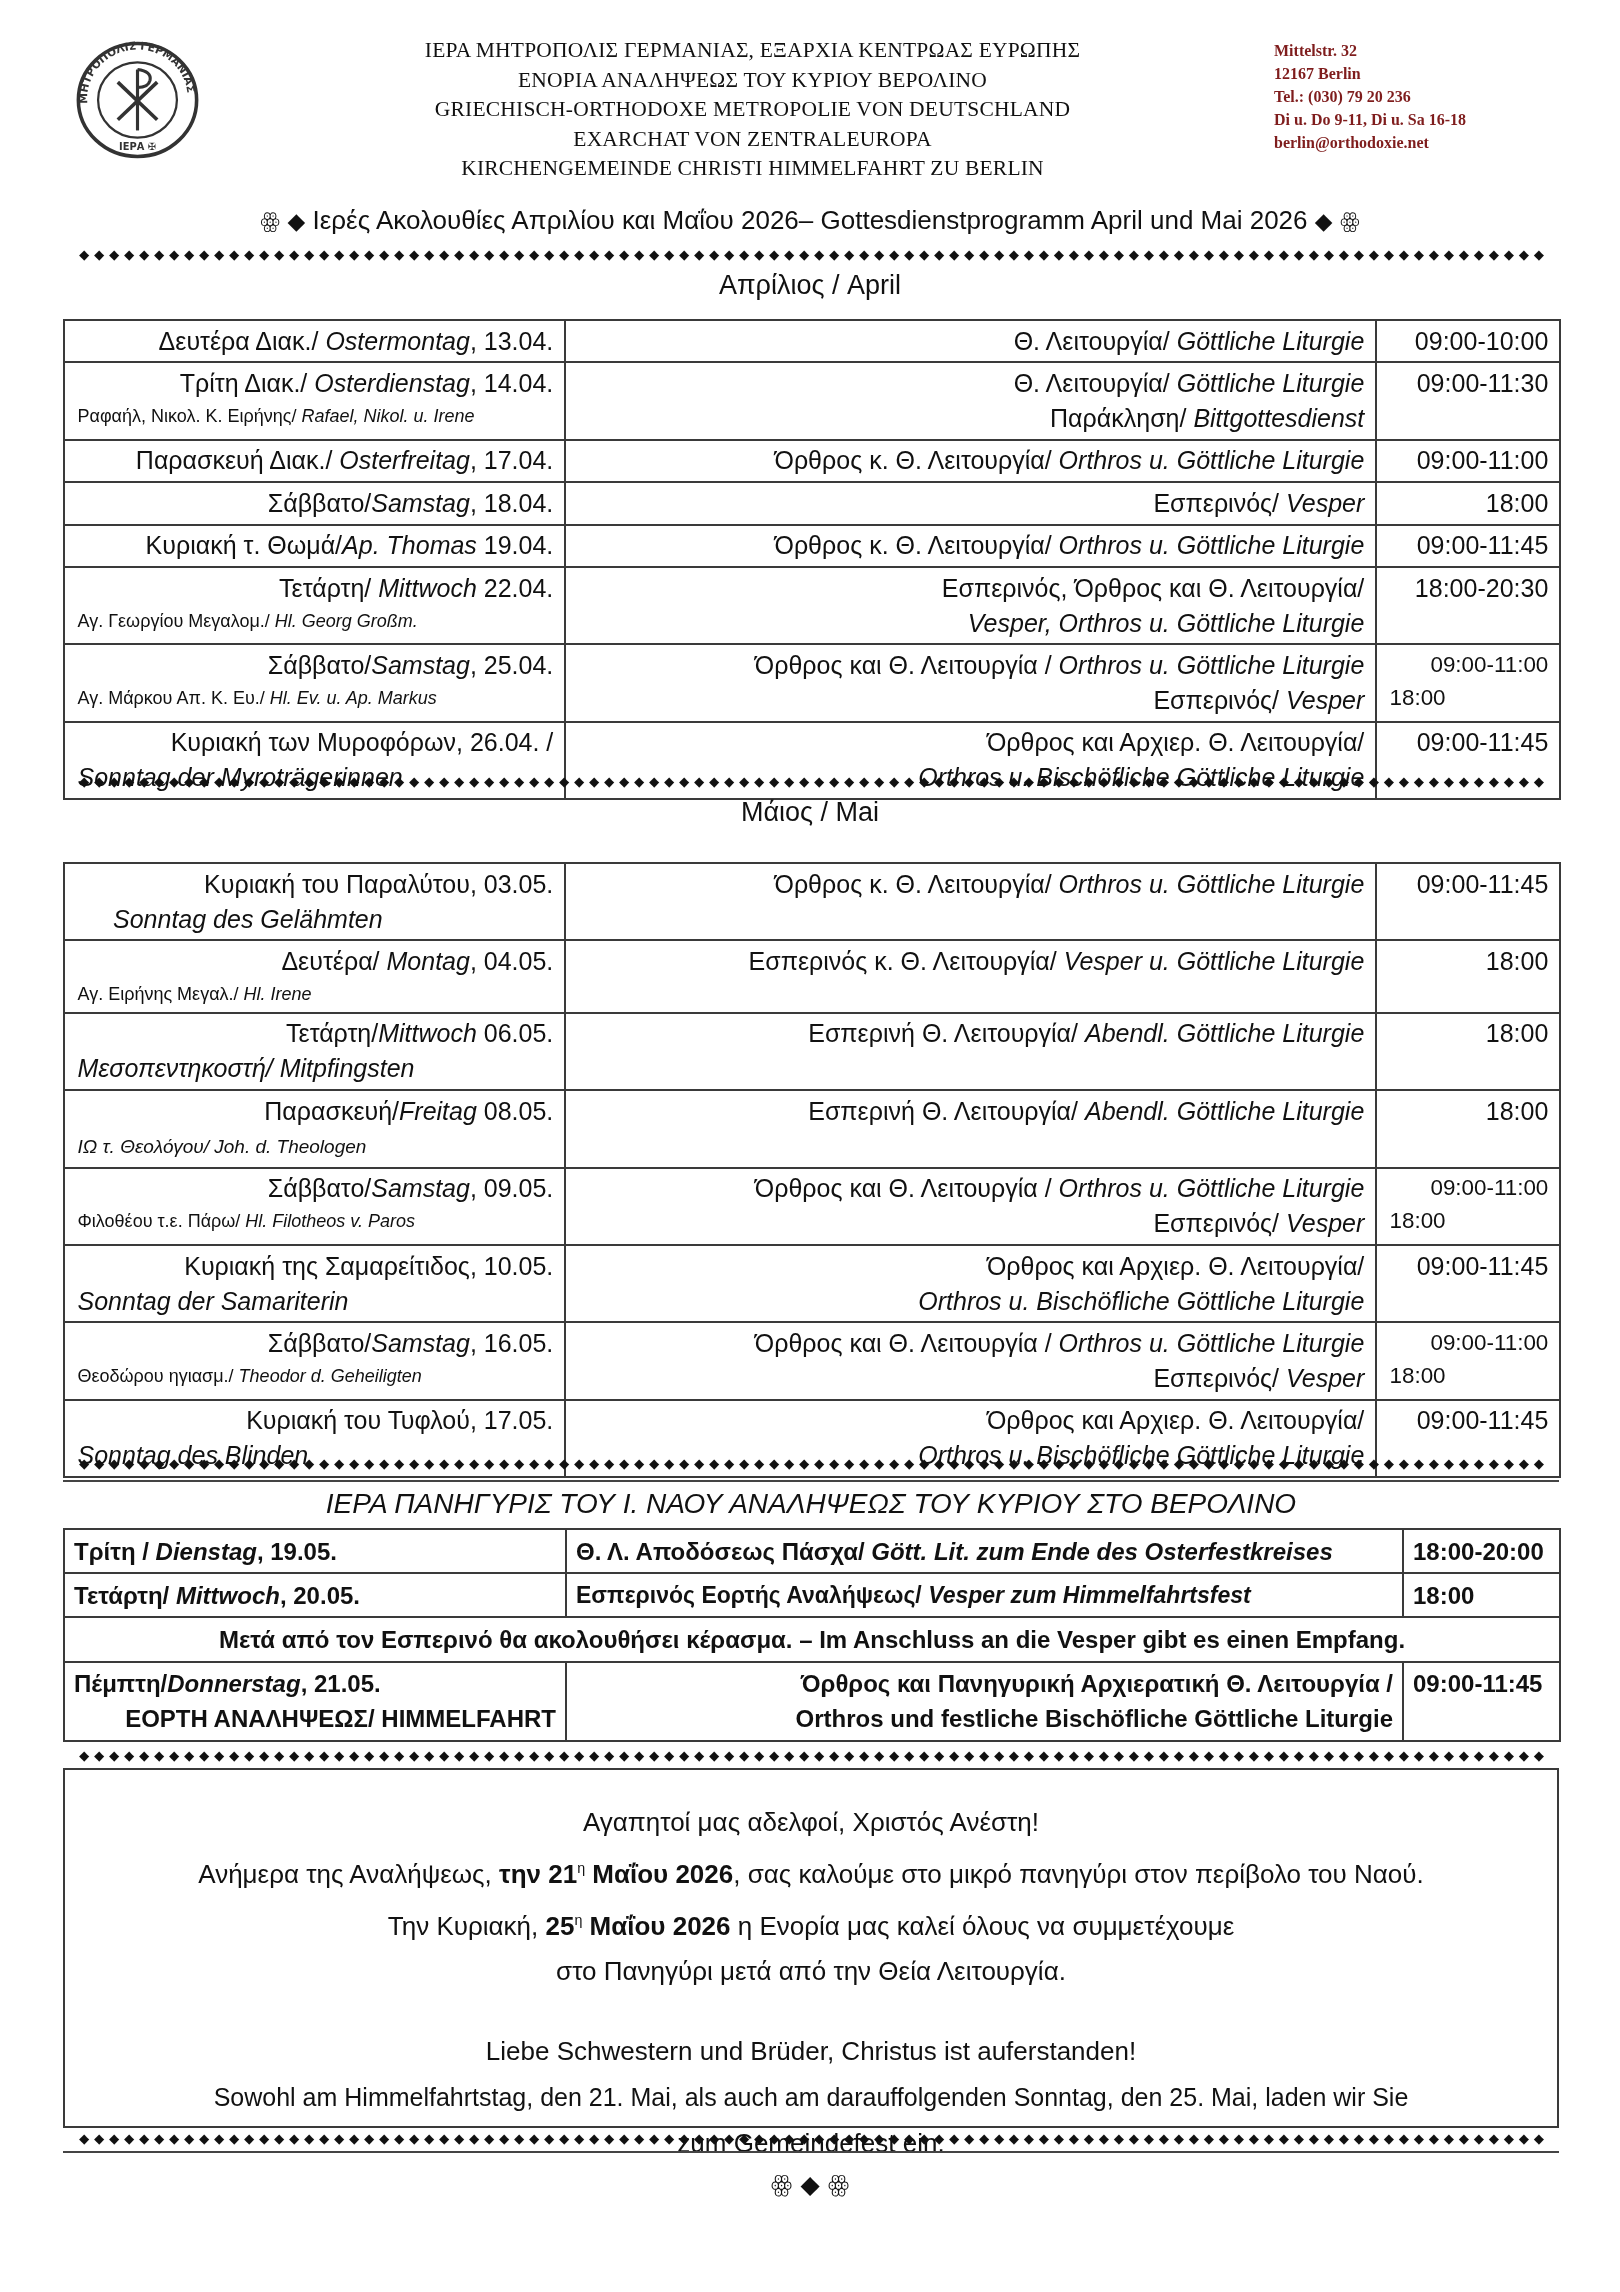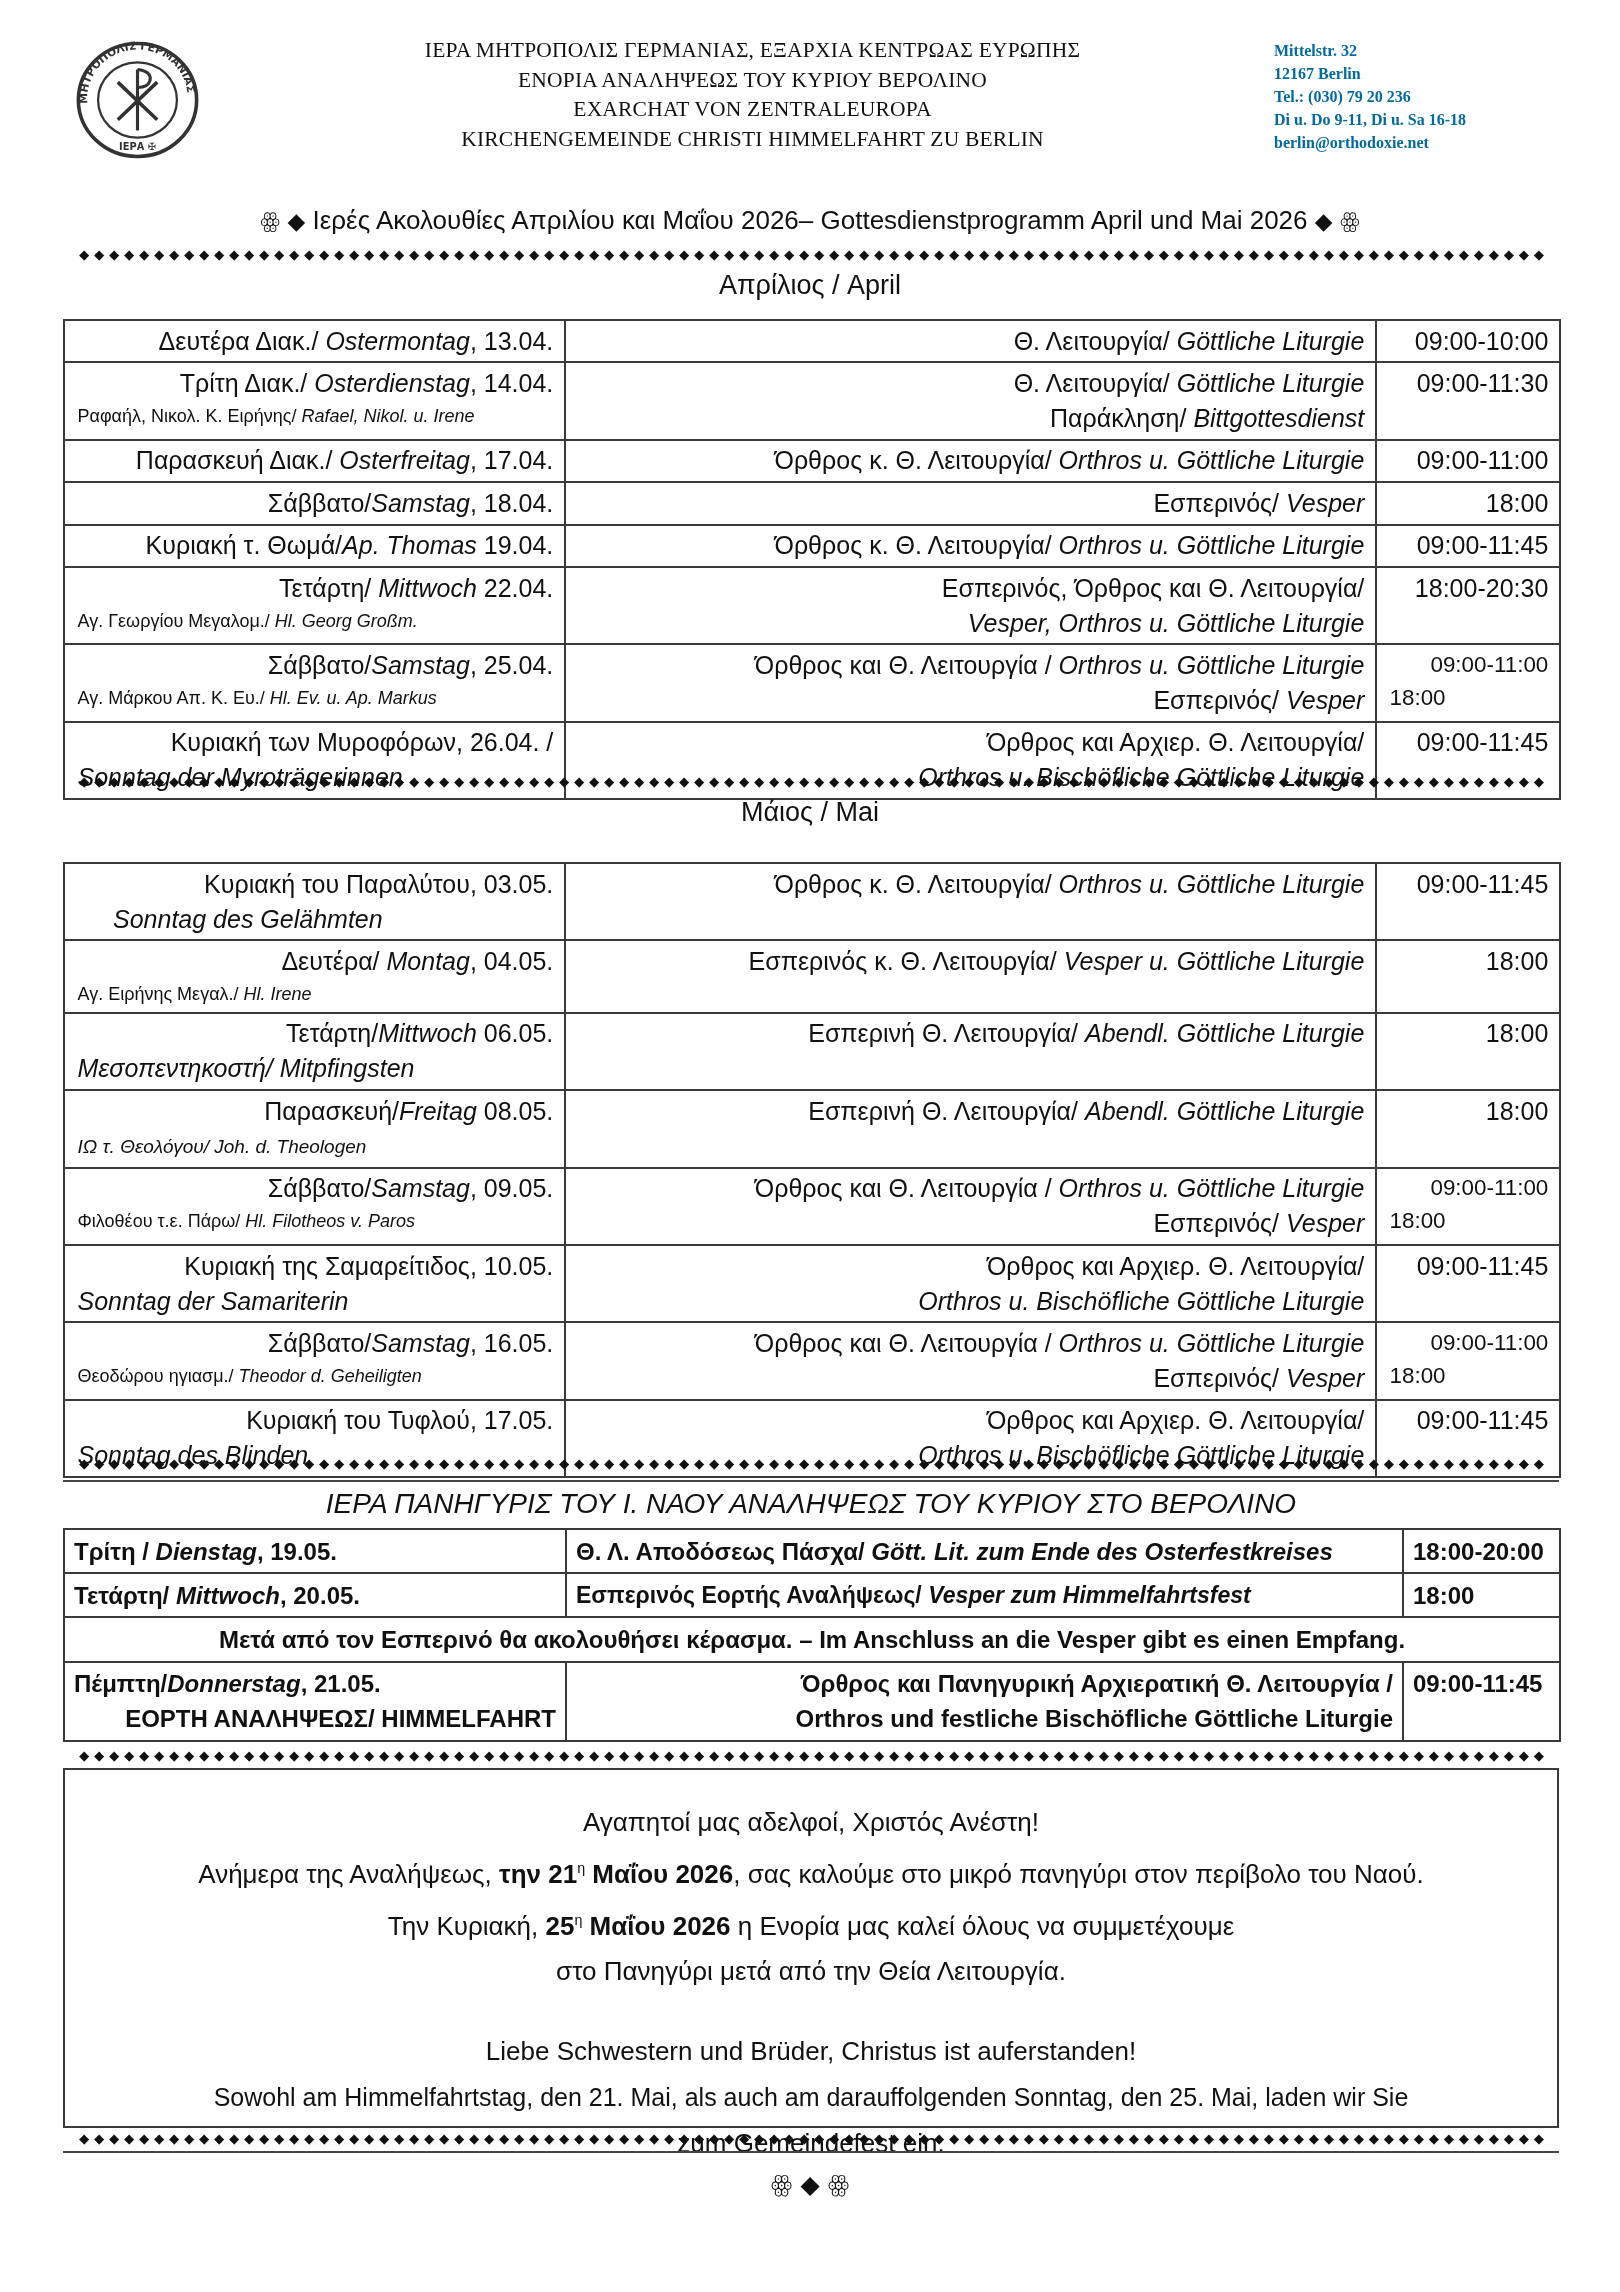--- a/index.html
+++ b/index.html
@@ -2,21 +2,21 @@
 <html style="font-size:14.3px"><head>
 <meta charset="utf-8">
 <style>
   html, body { margin: 0; padding: 0; background: #ffffff; }
   body { width: 1620px; height: 2293px; position: relative; overflow: hidden; color: #111; font-family: "Liberation Sans", sans-serif; }
   .abs { position: absolute; }
 
   
   .logo { left: 73px; top: 39px; width: 129px; height: 122px; }
   .org { left: 269px; top: 36px; width: 967px; text-align: center; font-family: "Liberation Serif", serif; font-weight: normal; font-size: 21.5px; line-height: 29.6px; letter-spacing: 0.2px; }
-  .addr { left: 1274px; top: 39px; font-family: "Liberation Serif", serif; font-weight: bold; color: #0369a1; font-size: 16px; line-height: 23px; }
+  .addr { left: 1274px; top: 39px; font-family: "Liberation Serif", serif; font-weight: bold; color: #7f1d1d; font-size: 16px; line-height: 23px; }
 
   .title { left: 0; top: 204px; width: 1620px; text-align: center; font-size: 26px; }
   .title .orn { font-family: "DejaVu Serif", serif; font-size: 23px; }
   .diamonds { left: 79px; width: 1478px; font-family: "DejaVu Sans", sans-serif; font-size: 13.4px; letter-spacing: 4.7px; white-space: nowrap; overflow: hidden; line-height: 16px; }
   .month-title { left: 0; width: 1620px; text-align: center; font-size: 27px; }
 
   
   table.sched { position: absolute; left: 63px; width: 1496px; border-collapse: collapse; table-layout: fixed; font-size: 25px; }
   table.sched td { border: 2.2px solid #3a3a3a; vertical-align: top; padding: 2.7px 10.7px 2.7px 12.5px; line-height: 35px; }
   table.sched col.c1 { width: 501px; }
@@ -55,20 +55,21 @@
     <line x1="50" y1="48" x2="94" y2="90" stroke="#333" stroke-width="4"></line>
     <line x1="94" y1="48" x2="50" y2="90" stroke="#333" stroke-width="4"></line>
     <line x1="72" y1="34" x2="72" y2="102" stroke="#333" stroke-width="3.5"></line>
     <path d="M72 34 Q 88 36 86 46 Q 84 54 72 54" fill="none" stroke="#333" stroke-width="3.5"></path>
   </svg>
 </div>
 
 <div class="abs org">
   <div>ΙΕΡΑ ΜΗΤΡΟΠΟΛΙΣ ΓΕΡΜΑΝΙΑΣ, ΕΞΑΡΧΙΑ ΚΕΝΤΡΩΑΣ  ΕΥΡΩΠΗΣ</div>
   <div>ΕΝΟΡΙΑ ΑΝΑΛΗΨΕΩΣ ΤΟΥ ΚΥΡΙΟΥ ΒΕΡΟΛΙΝΟ</div>
+  <div>GRIECHISCH-ORTHODOXE METROPOLIE VON DEUTSCHLAND</div>
   <div>EXARCHAT VON ZENTRALEUROPA</div>
   <div>KIRCHENGEMEINDE CHRISTI HIMMELFAHRT ZU BERLIN</div>
 </div>
 
 <div class="abs addr">
   <div>Mittelstr. 32</div>
   <div>12167 Berlin</div>
   <div>Tel.: (030) 79 20 236</div>
   <div>Di u. Do 9-11, Di u. Sa 16-18</div>
   <div>berlin@orthodoxie.net</div>

